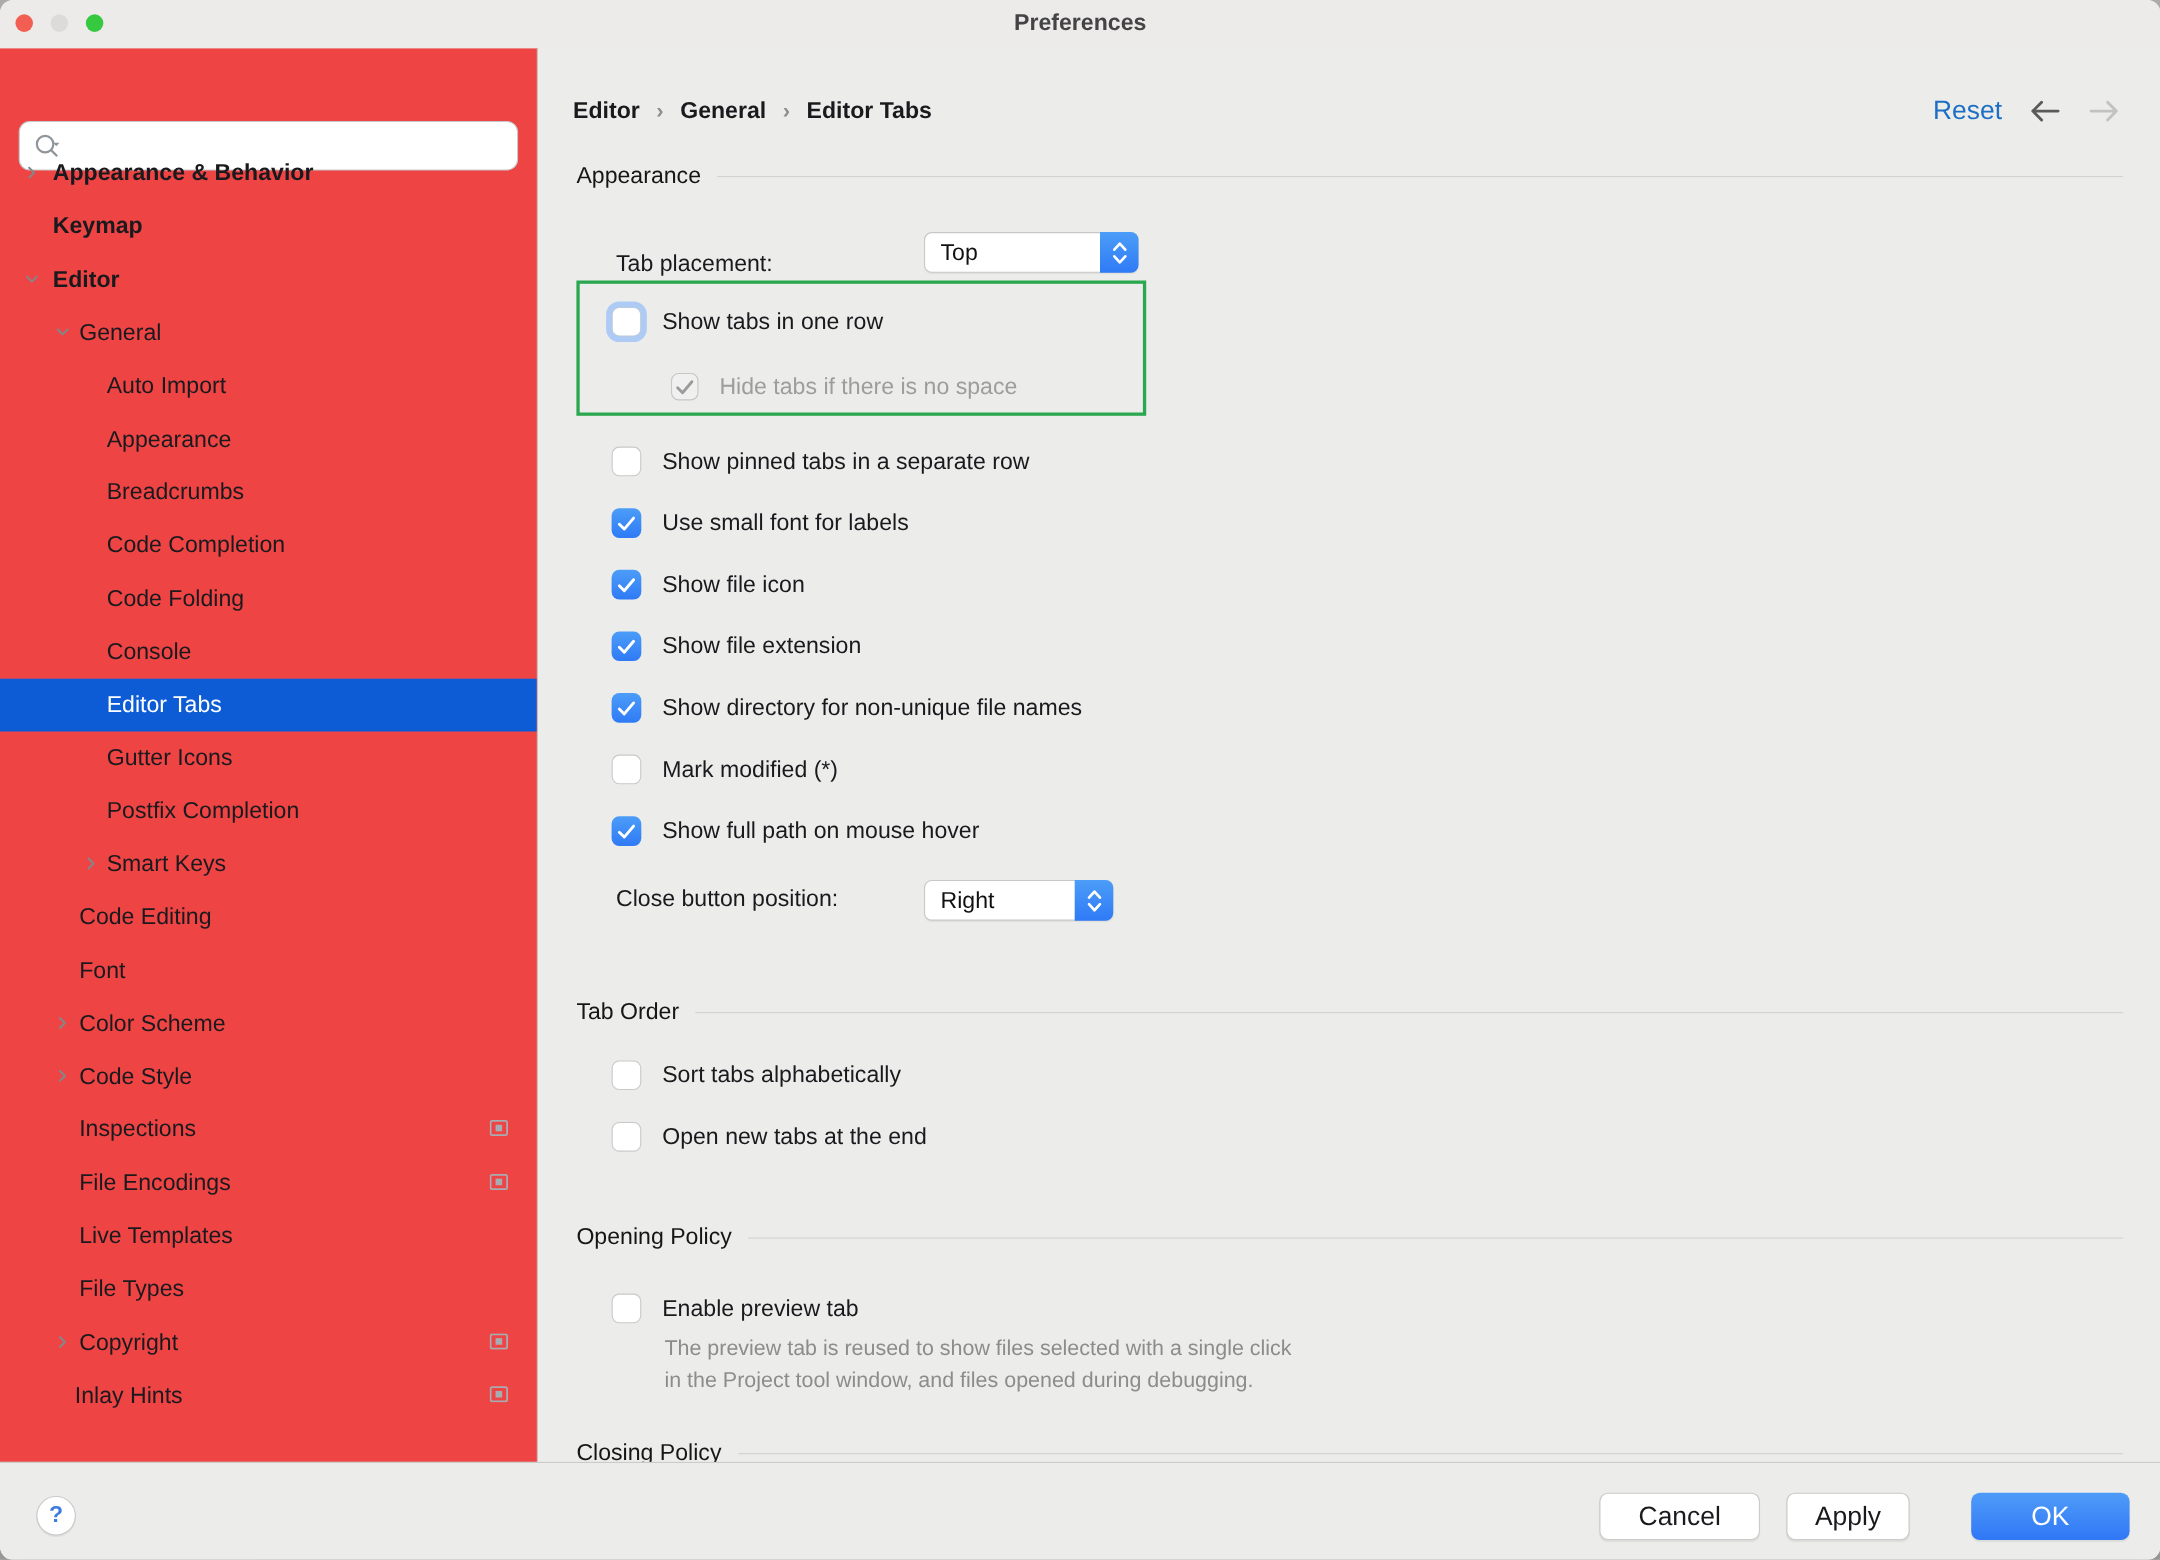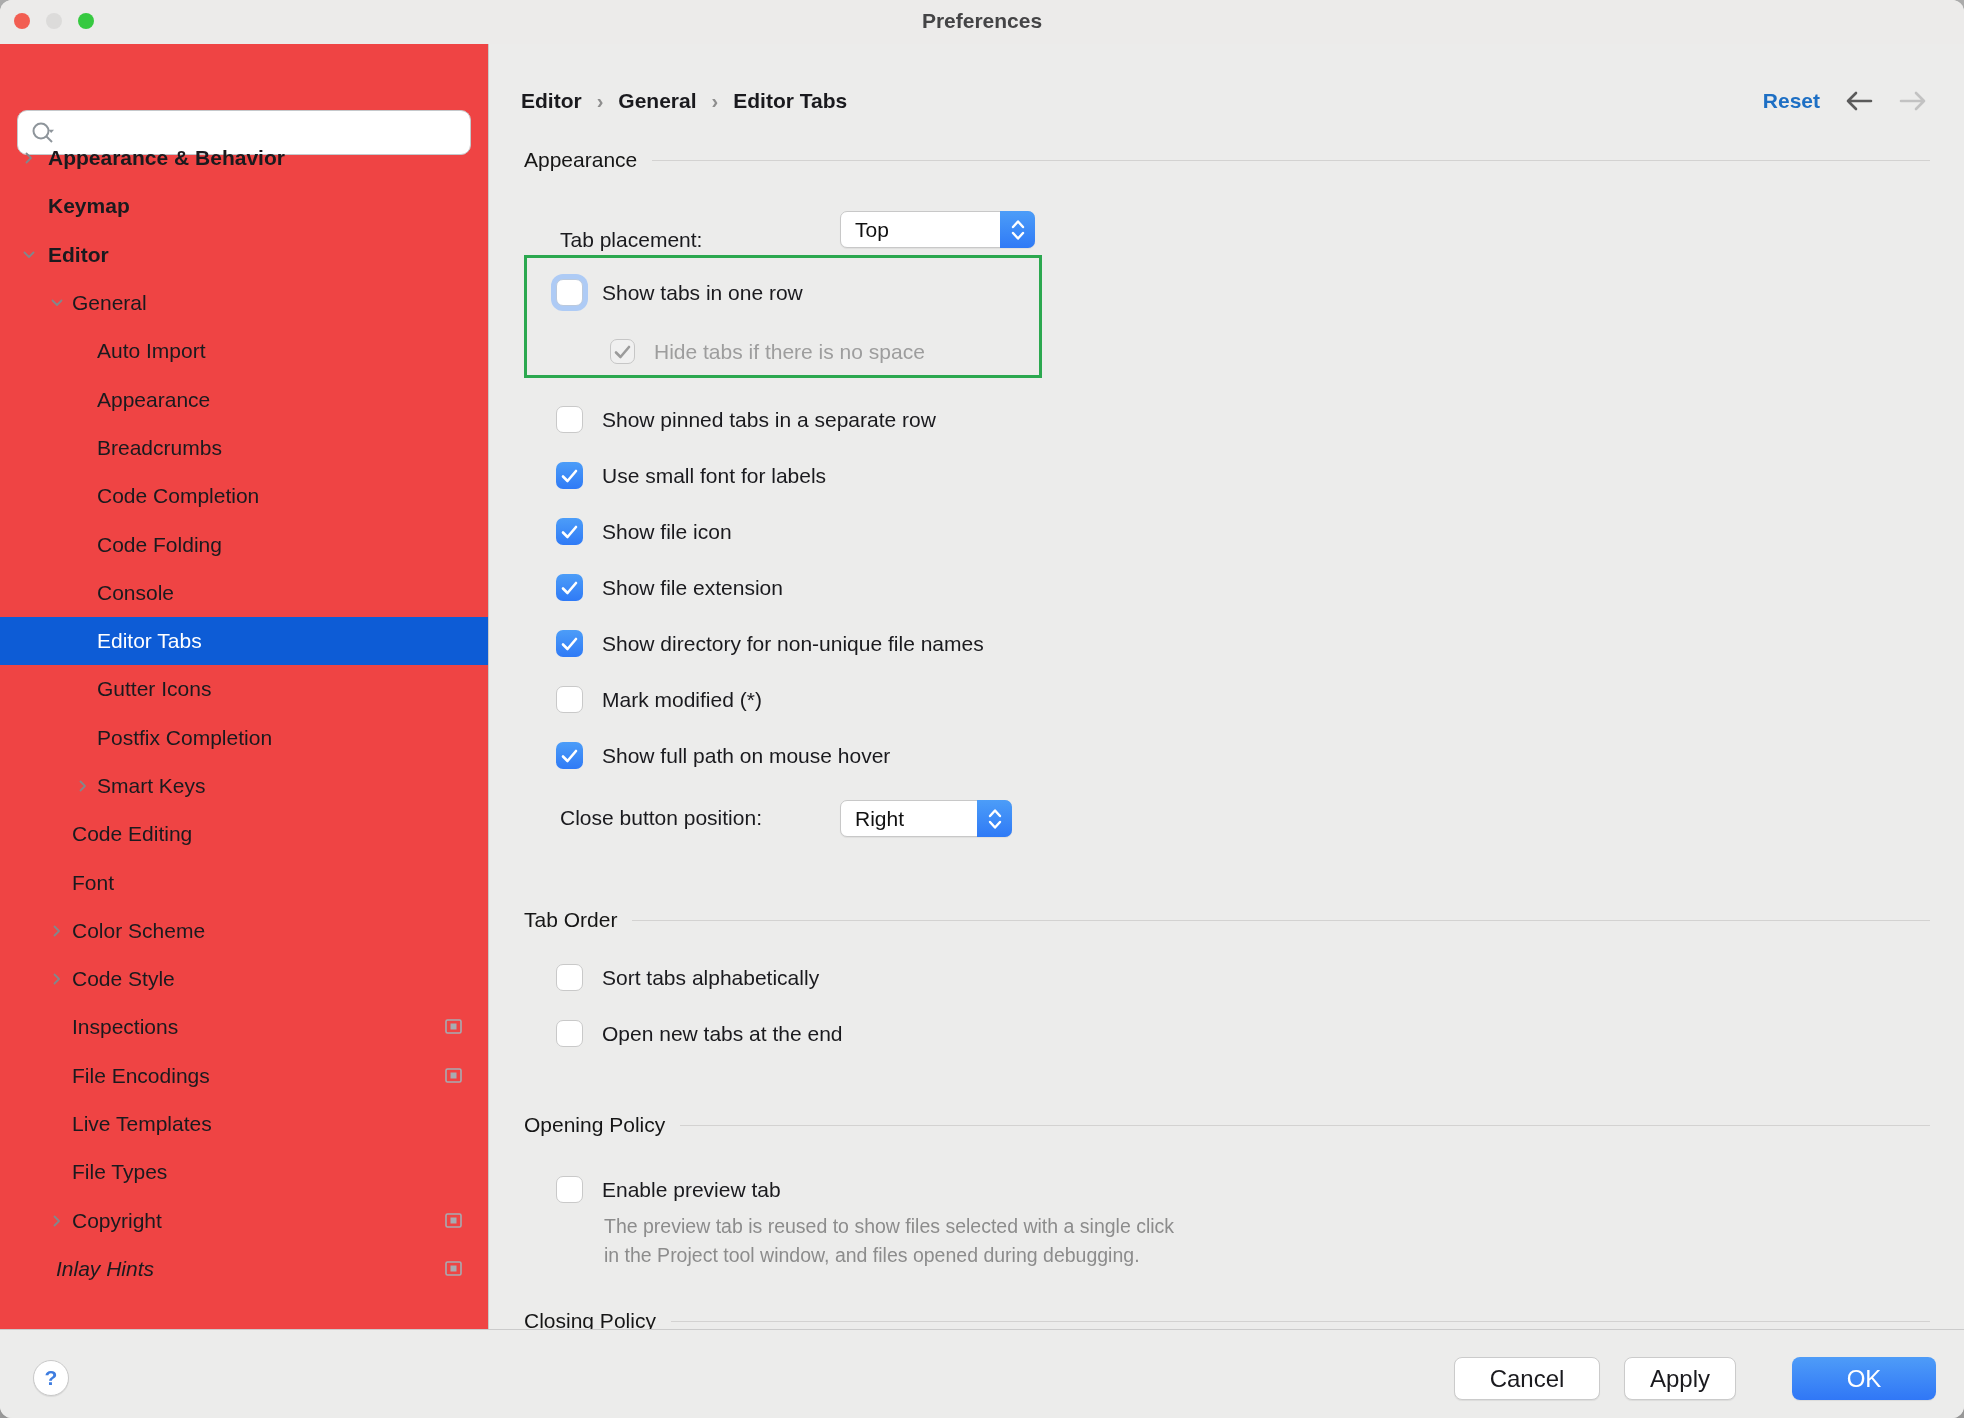--- a/index.html
+++ b/index.html
@@ -27,21 +27,21 @@
   .trow.selected{background:#0D5CD6;color:#FFFFFF;}
   .trow .chev{position:absolute;top:50%;transform:translateY(-50%);}
   .trow .lbl{position:absolute;white-space:nowrap;}
   .trow .pane-icon{position:absolute;right:26px;top:50%;transform:translateY(-50%);}
   
   #content{position:absolute;left:490px;top:44px;width:1474px;height:1285px;background:#ECECEB;overflow:hidden;}
   .abs{position:absolute;}
   #breadcrumb{left:31px;top:42px;height:30px;display:flex;align-items:center;gap:15px;font-size:21px;font-weight:bold;color:#1A1A1E;}
   #breadcrumb .sep{color:#8E8E8E;font-weight:bold;font-size:20px;}
   #header-actions{right:36px;top:42px;height:30px;display:flex;align-items:center;gap:24px;}
-  #reset-link{color:#1D6FC4;font-weight:bold;font-size:21px;}
+  #reset-link{color:#1D6FC4;font-weight:normal;font-size:24px;}
   .section-header{left:34px;right:34px;height:30px;display:flex;align-items:center;font-size:21px;color:#161616;}
   .section-header .rule{flex:1;height:1px;background:#D3D2D1;margin-left:15px;}
   .field-label{font-size:21px;color:#1A1A1E;white-space:nowrap;}
   
   .mselect{position:absolute;height:37px;background:#FFFFFF;border:1px solid #C8C8C8;border-radius:7px;display:flex;align-items:center;box-shadow:0 1px 1px rgba(0,0,0,.06);}
   .mselect .val{flex:1;padding-left:14px;font-size:21px;color:#111;}
   .mselect .cap{width:35px;align-self:stretch;margin:-1px -1px -1px 0;border-radius:0 7px 7px 0;background:linear-gradient(180deg,#4C9DF8,#2F7AF6);display:flex;align-items:center;justify-content:center;}
   
   .cbrow{position:absolute;display:flex;align-items:center;}
   .cb{width:27px;height:27px;border-radius:7px;background:#FFFFFF;border:1px solid #C9C9C9;display:flex;align-items:center;justify-content:center;flex:0 0 auto;}
@@ -178,21 +178,21 @@
           <span class="chev" style="left: 50px;"><svg width="14" height="14" viewBox="0 0 14 14">
               <path d="M4.5 2.5 L9 7 L4.5 11.5" fill="none" stroke="#82878C" stroke-width="1.8" stroke-linecap="round" stroke-linejoin="round"></path>
             </svg></span>
           <span class="lbl" style="left: 72px;">Copyright</span>
           <span class="pane-icon"><svg width="17" height="15" viewBox="0 0 17 15">
               <rect x="1" y="1" width="15" height="13" rx="1.5" fill="none" stroke="#A7ACB2" stroke-width="1.6"></rect>
               <rect x="5.5" y="4.5" width="6" height="6" fill="#A7ACB2"></rect>
             </svg></span>
         </div>
         <div class="trow">
-          <span class="lbl" style="left: 56px; font-style: italic;">Inlay Hints</span>
+          <span class="lbl" style="left: 68px;">Inlay Hints</span>
           <span class="pane-icon"><svg width="17" height="15" viewBox="0 0 17 15">
               <rect x="1" y="1" width="15" height="13" rx="1.5" fill="none" stroke="#A7ACB2" stroke-width="1.6"></rect>
               <rect x="5.5" y="4.5" width="6" height="6" fill="#A7ACB2"></rect>
             </svg></span>
         </div>
       </div>
   </div>
 
   <div id="content">
 

